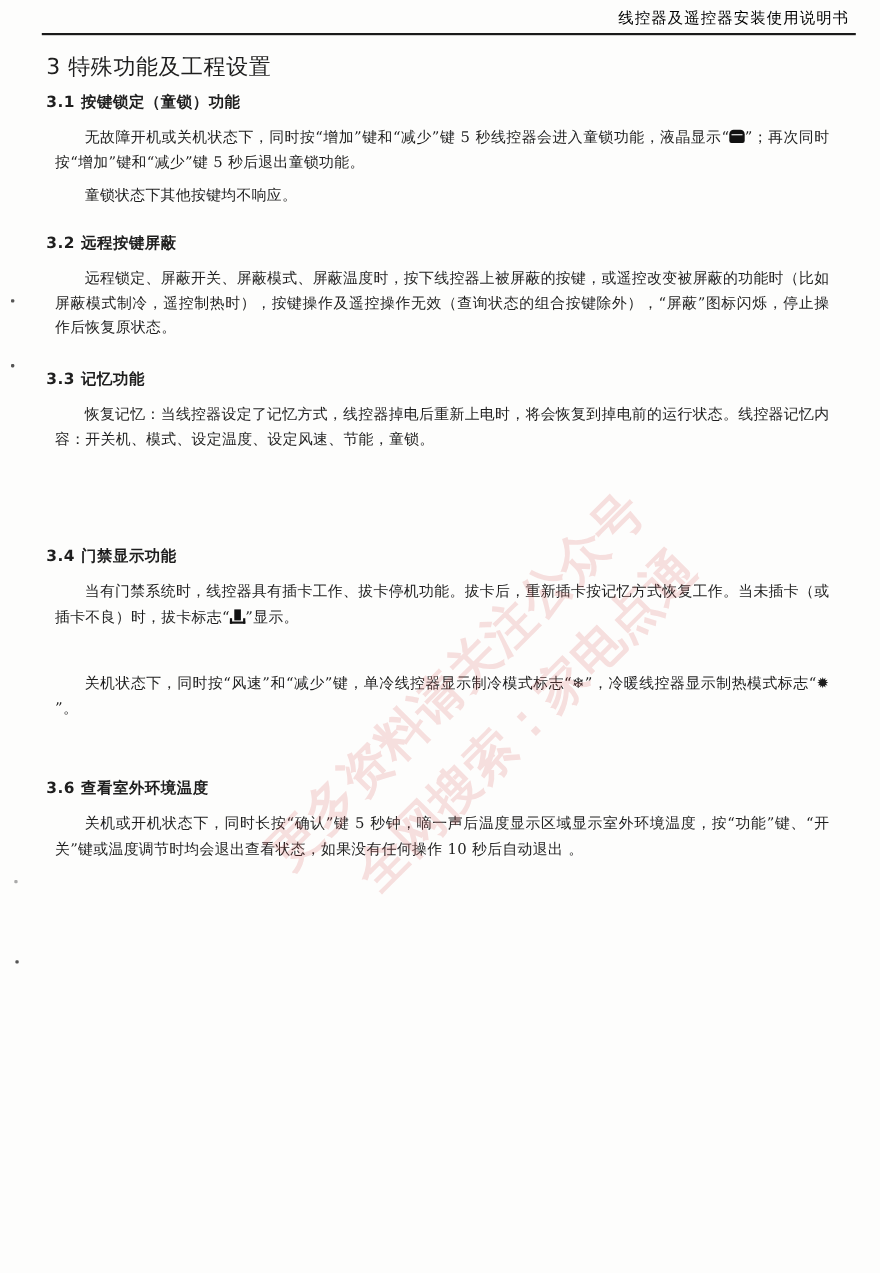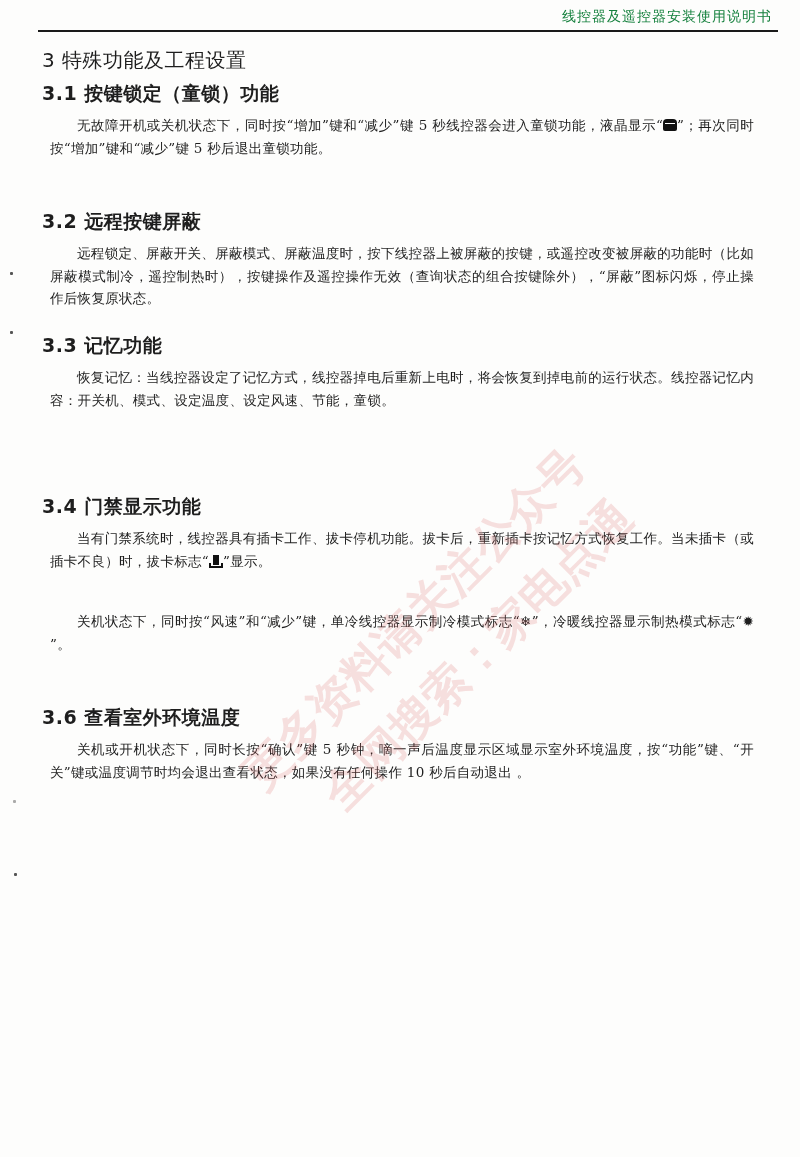--- a/index.html
+++ b/index.html
@@ -4,33 +4,33 @@
 <style>
   html, body { margin: 0; padding: 0; }
   body {
     width: 800px; height: 1157px; position: relative; overflow: hidden;
     background: #fdfdfc;
     font-family: "DejaVu Sans", "Liberation Sans", sans-serif;
     color: #1e1e1e;
   }
   .header-title {
     position: absolute; right: 28px; top: 8px;
-    font-size: 14px; letter-spacing: 1px; color: #15803d;
+    font-size: 14px; letter-spacing: 1px; color: #000000;
   }
   .header-rule {
     position: absolute; left: 38px; right: 22px; top: 30px;
     height: 2px; background: #1a1a1a;
   }
   .chapter-title {
     position: absolute; left: 42px; top: 47px;
     font-size: 20px; font-weight: normal; letter-spacing: 0.5px;
   }
   .section { position: absolute; left: 42px; width: 720px; }
   .section-title {
-    font-size: 19px; font-weight: bold; letter-spacing: 0.5px;
+    font-size: 14px; font-weight: bold; letter-spacing: 0.5px;
     margin: 0 0 12px 0; height: 18px; line-height: 18px;
   }
   .para {
     font-size: 13.5px; line-height: 22.5px; margin: 8px;
     text-indent: 27px; text-align: justify; letter-spacing: 0.3px;
     font-family: "DejaVu Serif", "Liberation Serif", serif;
   }
   .glyph {
     display: inline-block; font-weight: bold; font-family: "DejaVu Sans", sans-serif;
     text-indent: 0;
@@ -73,20 +73,21 @@
 <body>
 
 <div class="header-title">线控器及遥控器安装使用说明书</div>
 <div class="header-rule"></div>
 
 <div class="chapter-title">3 特殊功能及工程设置</div>
 
 <div class="section" style="top:84px">
   <div class="section-title">3.1 按键锁定（童锁）功能</div>
   <p class="para"><span>无故障开机或关机状态下，同时按“增加”键和“减少”键 5 秒线控器会进入童锁功能，液晶显示“</span><span class="lock-glyph"></span><span>”；再次同时按“增加”键和“减少”键 5 秒后退出童锁功能。</span></p>
+  <p class="para">童锁状态下其他按键均不响应。</p>
 </div>
 
 <div class="section" style="top:212px">
   <div class="section-title">3.2 远程按键屏蔽</div>
   <p class="para">远程锁定、屏蔽开关、屏蔽模式、屏蔽温度时，按下线控器上被屏蔽的按键，或遥控改变被屏蔽的功能时（比如屏蔽模式制冷，遥控制热时），按键操作及遥控操作无效（查询状态的组合按键除外），“屏蔽”图标闪烁，停止操作后恢复原状态。</p>
 </div>
 
 <div class="section" style="top:336px">
   <div class="section-title">3.3 记忆功能</div>
   <p class="para">恢复记忆：当线控器设定了记忆方式，线控器掉电后重新上电时，将会恢复到掉电前的运行状态。线控器记忆内容：开关机、模式、设定温度、设定风速、节能，童锁。</p>

